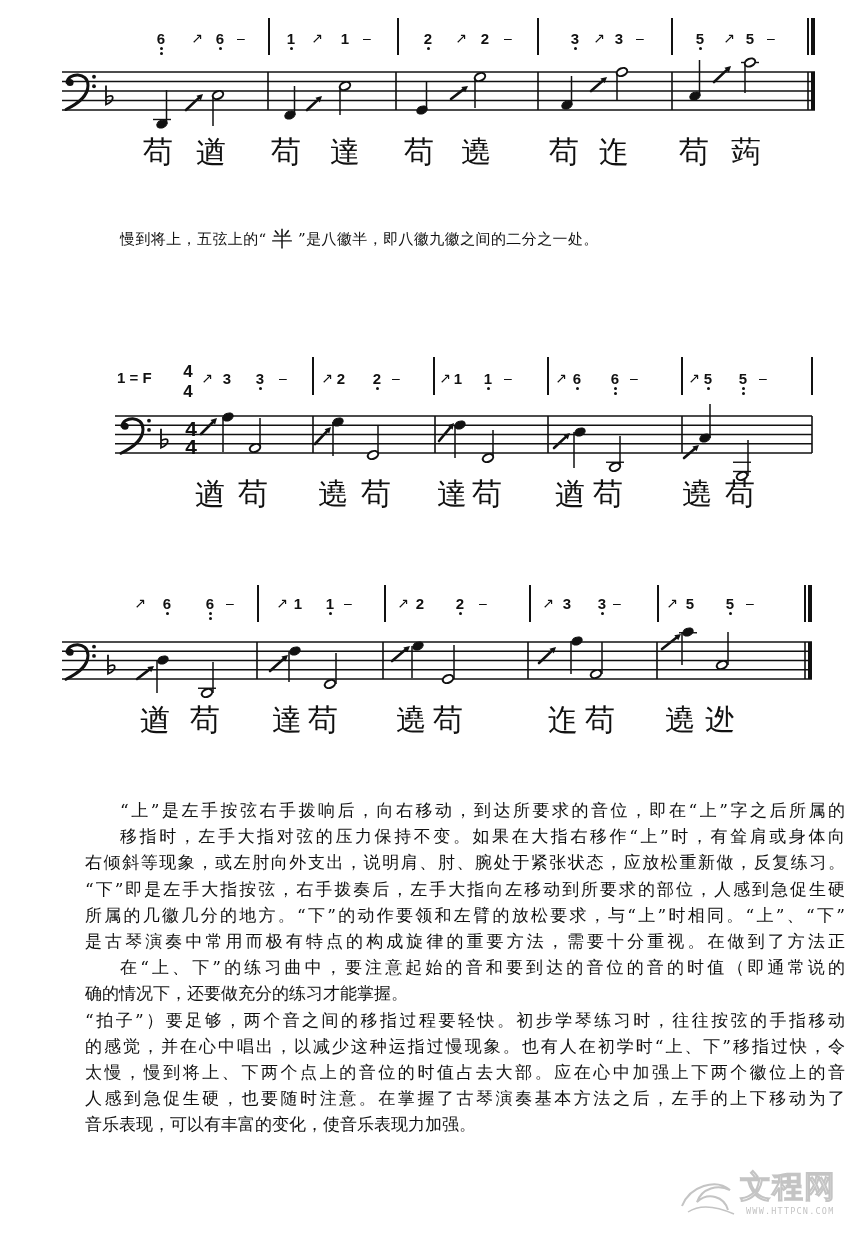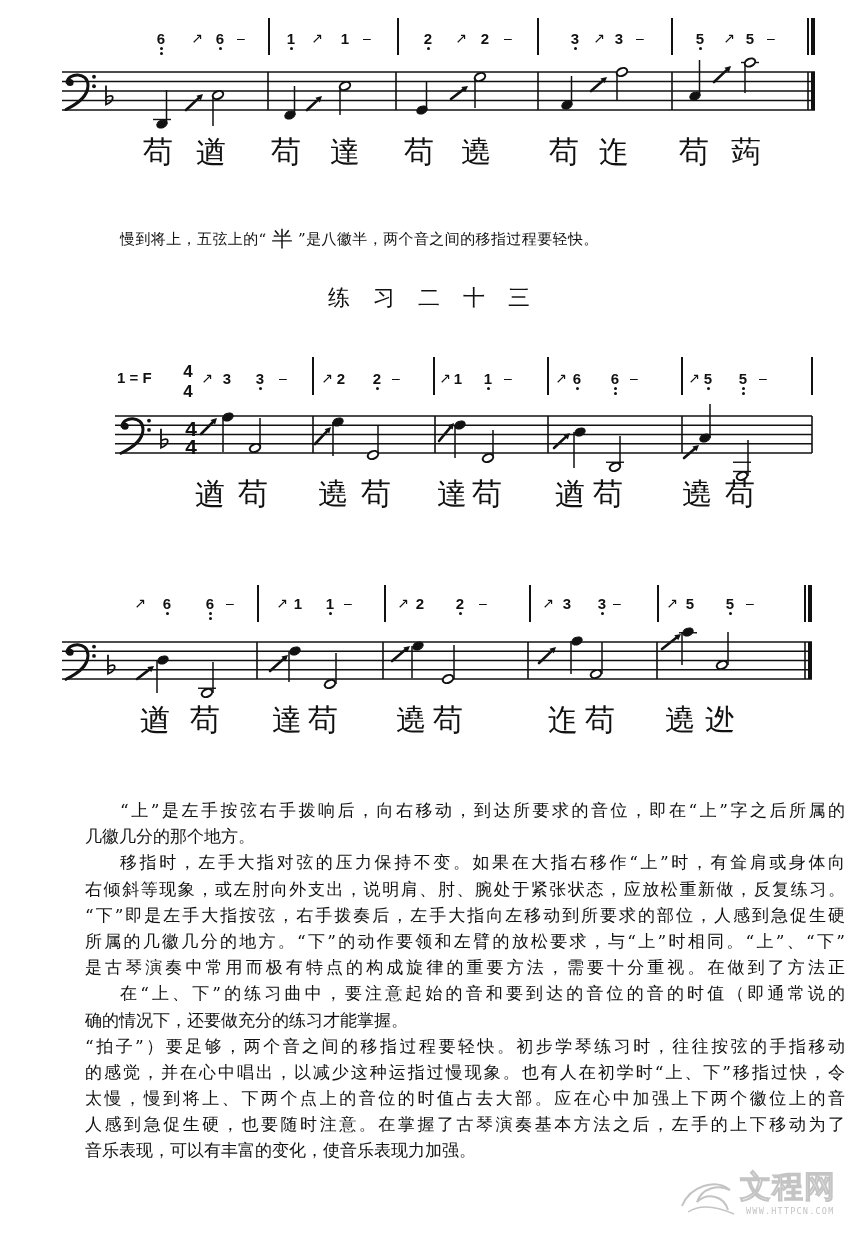--- a/index.html
+++ b/index.html
@@ -431,28 +431,26 @@
         <div class="tab" style="left: 411px; top: 720px;">遶</div>
         <div class="tab" style="left: 448px; top: 720px;">苟</div>
         <div class="tab" style="left: 563px; top: 720px;">迮</div>
         <div class="tab" style="left: 600px; top: 720px;">苟</div>
         <div class="tab" style="left: 680px; top: 720px;">遶</div>
         <div class="tab" style="left: 720px; top: 720px;">迯</div>
       </div>
     </div>
 
   <div id="note-line">
-    <span>慢到将上，五弦上的“</span><span class="sym">半</span><span>”是八徽半，两个音之间的移指过程要轻快。</span>
+    <span>慢到将上，五弦上的“</span><span class="sym">半</span><span>”是八徽半，即八徽九徽之间的二分之一处。</span>
   </div>
 
-  <div id="ex-title">练习二十三</div>
 
   <div id="body-section">
     <div class="bline ind j">“上”是左手按弦右手拨响后，向右移动，到达所要求的音位，即在“上”字之后所属的</div>
-    <div class="bline">几徽几分的那个地方。</div>
     <div class="bline ind j">移指时，左手大指对弦的压力保持不变。如果在大指右移作“上”时，有耸肩或身体向</div>
     <div class="bline j">右倾斜等现象，或左肘向外支出，说明肩、肘、腕处于紧张状态，应放松重新做，反复练习。</div>
     <div class="bline j">“下”即是左手大指按弦，右手拨奏后，左手大指向左移动到所要求的部位，人感到急促生硬</div>
     <div class="bline j">所属的几徽几分的地方。“下”的动作要领和左臂的放松要求，与“上”时相同。“上”、“下”</div>
     <div class="bline j">是古琴演奏中常用而极有特点的构成旋律的重要方法，需要十分重视。在做到了方法正</div>
     <div class="bline ind j">在“上、下”的练习曲中，要注意起始的音和要到达的音位的音的时值（即通常说的</div>
     <div class="bline">确的情况下，还要做充分的练习才能掌握。</div>
     <div class="bline j">“拍子”）要足够，两个音之间的移指过程要轻快。初步学琴练习时，往往按弦的手指移动</div>
     <div class="bline j">的感觉，并在心中唱出，以减少这种运指过慢现象。也有人在初学时“上、下”移指过快，令</div>
     <div class="bline j">太慢，慢到将上、下两个点上的音位的时值占去大部。应在心中加强上下两个徽位上的音</div>

